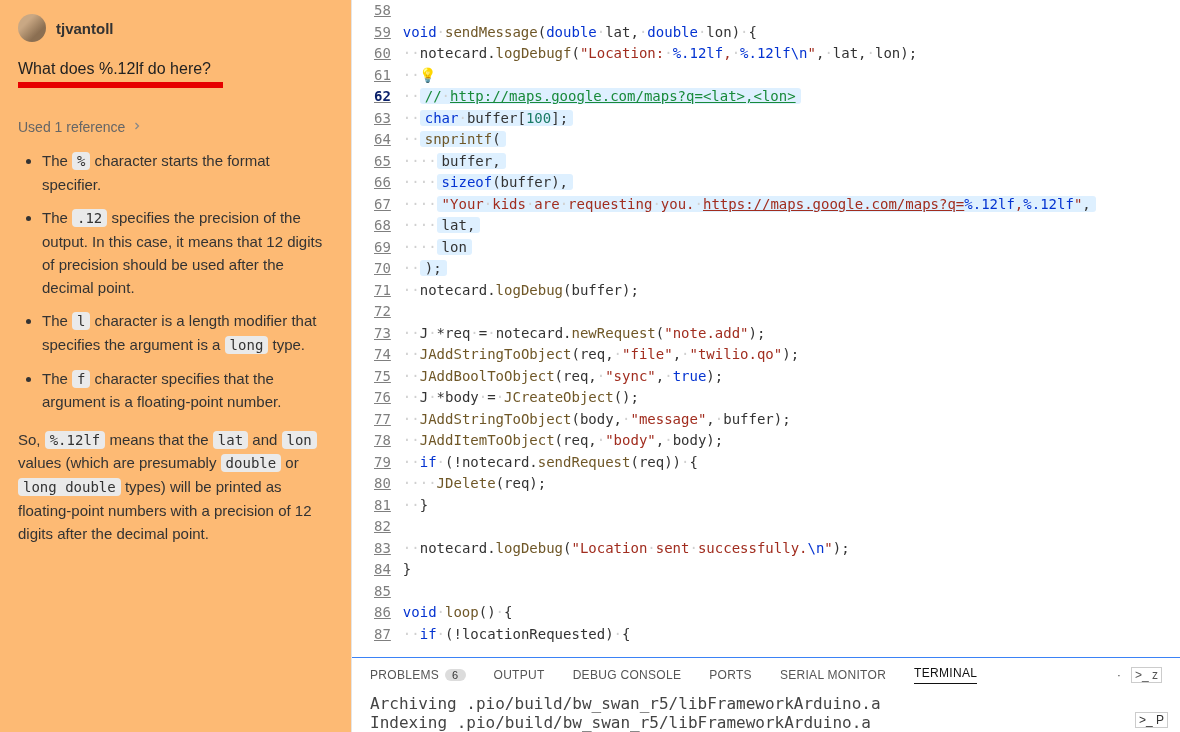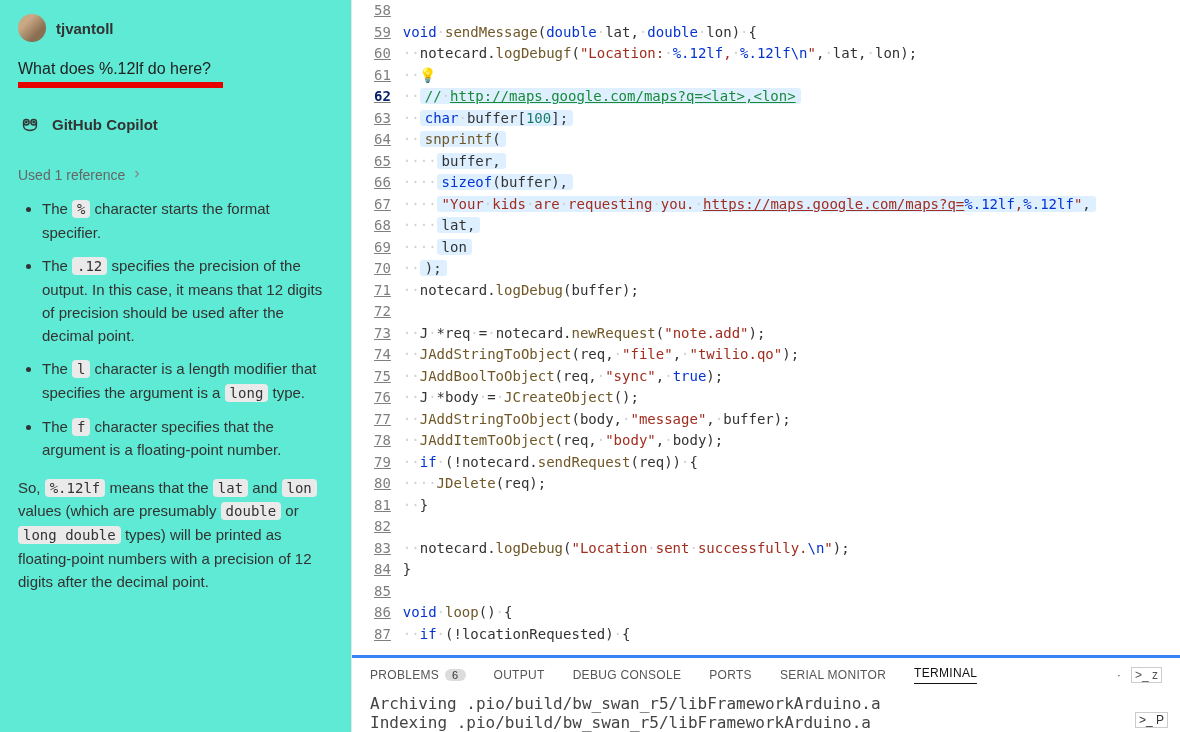--- a/index.html
+++ b/index.html
@@ -11,21 +11,21 @@
   display: flex;
   height: 732px;
   width: 1180px;
   overflow: hidden;
 }
 .sidebar {
   width: 352px;
   border-right: 1px solid #e5e5e5;
   padding: 14px 18px;
   overflow-y: auto;
-  background: #5eead4;
+  background: #fdba74;
 }
 .user-row {
   display: flex;
   align-items: center;
   gap: 10px;
   margin-bottom: 18px;
 }
 .avatar {
   width: 28px;
   height: 28px;
@@ -112,21 +112,21 @@
 .url { color:#188a3a; text-decoration:underline; }
 .url2 { color:#a12d1f; text-decoration:underline; }
 .fmt { color:#0433d1; }
 .num { color:#187a64; }
 .bool { color:#0433d1; }
 .ws { color:#d0d0d0; }
 .hlbg { background:#def0ff; border-radius:3px; padding:0 5px; }
 .bulb { display:inline-block; }
 
 .panel {
-  border-top:3px solid #3b82f6;
+  border-top:1px solid #3b82f6;
   padding:8px 18px 0 18px;
   font-size:13px;
 }
 .tabs { display:flex; gap:28px; align-items:center; margin-bottom:10px; }
 .tab { color:#555; cursor:pointer; font-size:12px; letter-spacing:0.3px; display:flex;align-items:center;gap:6px;}
 .tab.active { color:#111; border-bottom:1px solid #111; padding-bottom:3px;}
 .badge { background:#dcdcdc; border-radius:9px; padding:0 7px; font-size:11px; color:#333;}
 .panel-icons { margin-left:auto; display:flex; gap:10px; color:#555; }
 .term-out {
   font-family:"SF Mono",Menlo,Consolas,monospace;
@@ -138,32 +138,20 @@
 <body>
 
 <div class="sidebar">
   <div class="user-row">
     <span class="avatar"></span>
     <span class="username">tjvantoll</span>
   </div>
   <div class="question">What does %.12lf do here?</div>
   <div class="redline"></div>
 
-  <div class="copilot-row">
-    <span class="copilot-icon">
-      <svg width="22" height="22" viewBox="0 0 24 24" fill="none" stroke="#333" stroke-width="1.6">
-        <circle cx="8" cy="10" r="3"></circle>
-          <circle cx="16" cy="10" r="3"></circle>
-        <path d="M5 10v4c0 3 3 5 7 5s7-2 7-5v-4"></path>
-        <circle cx="8" cy="10" r="0.7" fill="#333"></circle>
-          <circle cx="16" cy="10" r="0.7" fill="#333"></circle>
-      </svg>
-    </span>
-    <span class="copilot-name">GitHub Copilot</span>
-  </div>
 
   <div class="ref-row">
     <span>Used 1 reference</span>
     <span>
       <svg width="12" height="12" viewBox="0 0 24 24" fill="none" stroke="#888" stroke-width="2.5">
           <path d="M9 6l6 6-6 6"></path>
         </svg>
     </span>
   </div>
 

